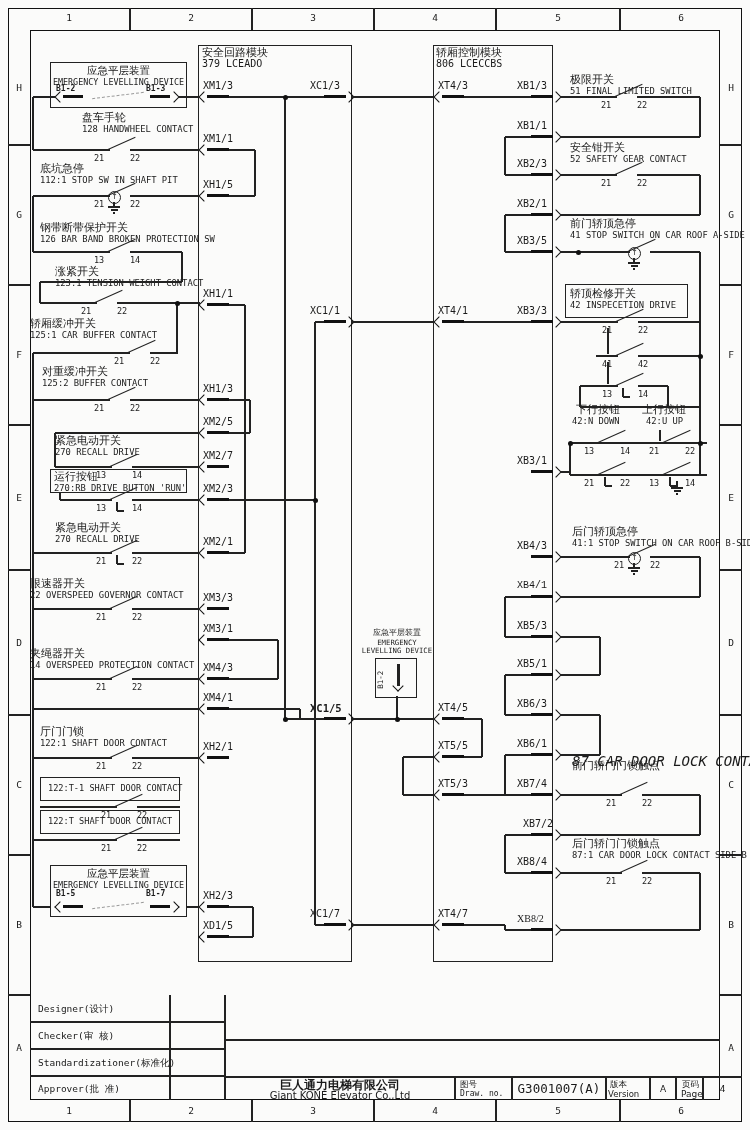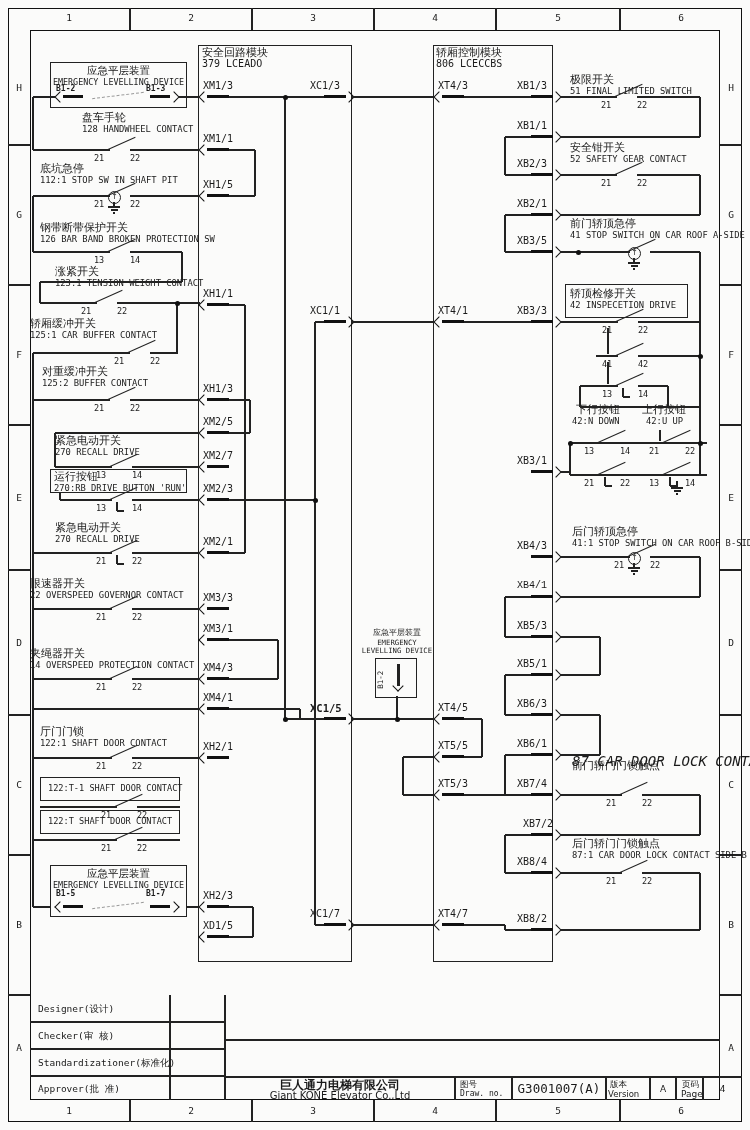--- a/index.html
+++ b/index.html
@@ -221,21 +221,21 @@
     <div class="chev" style="left: 552px; top: 791px; transform: rotate(225deg);"></div>
     <div class="tx mono" style="left: 517px; top: 779px; font-size: 10px;">XB7/4</div>
     <div class="bar" style="left: 531px; top: 833px; width: 22px;"></div>
     <div class="chev" style="left: 552px; top: 831px; transform: rotate(225deg);"></div>
     <div class="tx mono" style="left: 517px; top: 819px; font-size: 10px; margin-left: 6px;">XB7/2</div>
     <div class="bar" style="left: 531px; top: 871px; width: 22px;"></div>
     <div class="chev" style="left: 552px; top: 869px; transform: rotate(225deg);"></div>
     <div class="tx mono" style="left: 517px; top: 857px; font-size: 10px;">XB8/4</div>
     <div class="bar" style="left: 531px; top: 928px; width: 22px;"></div>
     <div class="chev" style="left: 552px; top: 926px; transform: rotate(225deg);"></div>
-    <div class="tx mono" style="left: 517px; top: 914px; font-size: 10px;">XB8/2</div>
+    <div class="tx mono" style="left: 517px; top: 914px; font-size: 10px; font-family: Liberation Serif, serif;">XB8/2</div>
     <div class="tx" style="left: 82px; top: 112px; font-size: 11px;">盘车手轮</div>
     <div class="tx mono" style="left: 82px; top: 125px; font-size: 8.8px;">128 HANDWHEEL CONTACT</div>
     <div class="tx" style="left: 40px; top: 163px; font-size: 11px;">底坑急停</div>
     <div class="tx mono" style="left: 40px; top: 176px; font-size: 8.8px;">112:1 STOP SW IN SHAFT PIT</div>
     <div class="tx" style="left: 40px; top: 222px; font-size: 11px;">钢带断带保护开关</div>
     <div class="tx mono" style="left: 40px; top: 235px; font-size: 8.8px;">126 BAR BAND BROKEN PROTECTION SW</div>
     <div class="tx" style="left: 55px; top: 266px; font-size: 11px;">涨紧开关</div>
     <div class="tx mono" style="left: 55px; top: 279px; font-size: 8.8px;">123:1 TENSION WEIGHT CONTACT</div>
     <div class="tx" style="left: 30px; top: 318px; font-size: 11px;">轿厢缓冲开关</div>
     <div class="tx mono" style="left: 30px; top: 331px; font-size: 8.8px;">125:1 CAR BUFFER CONTACT</div>

